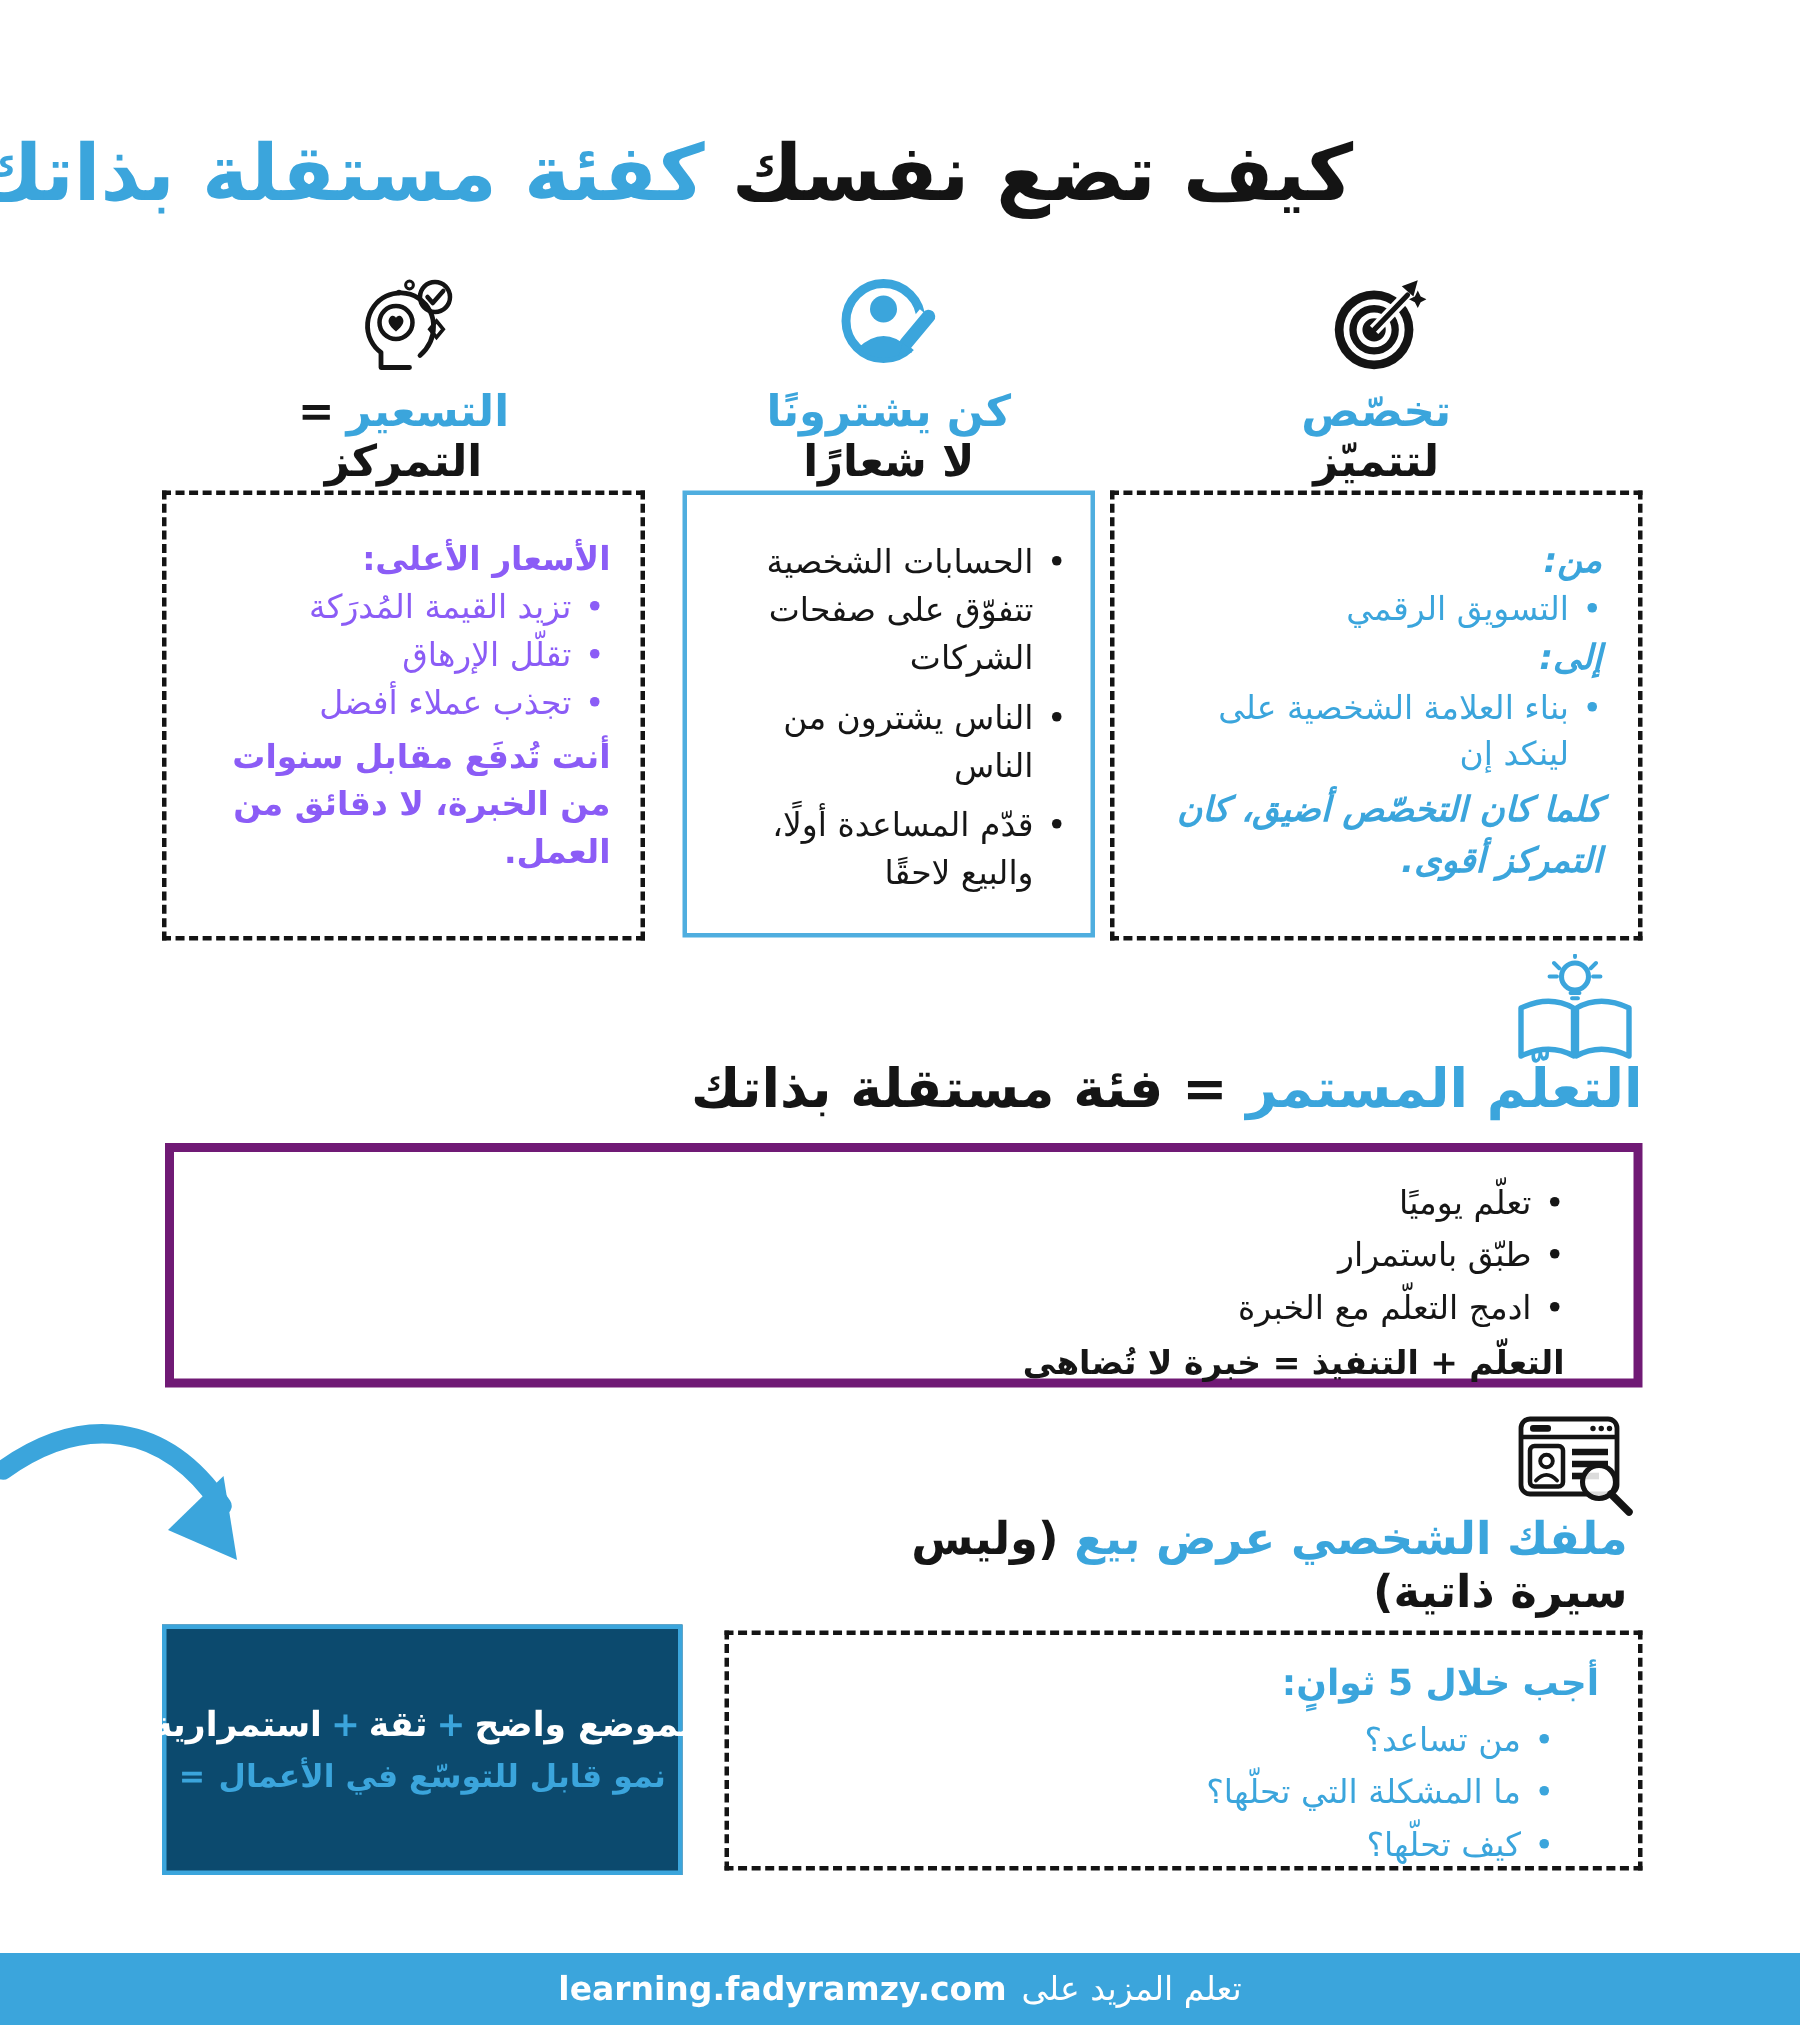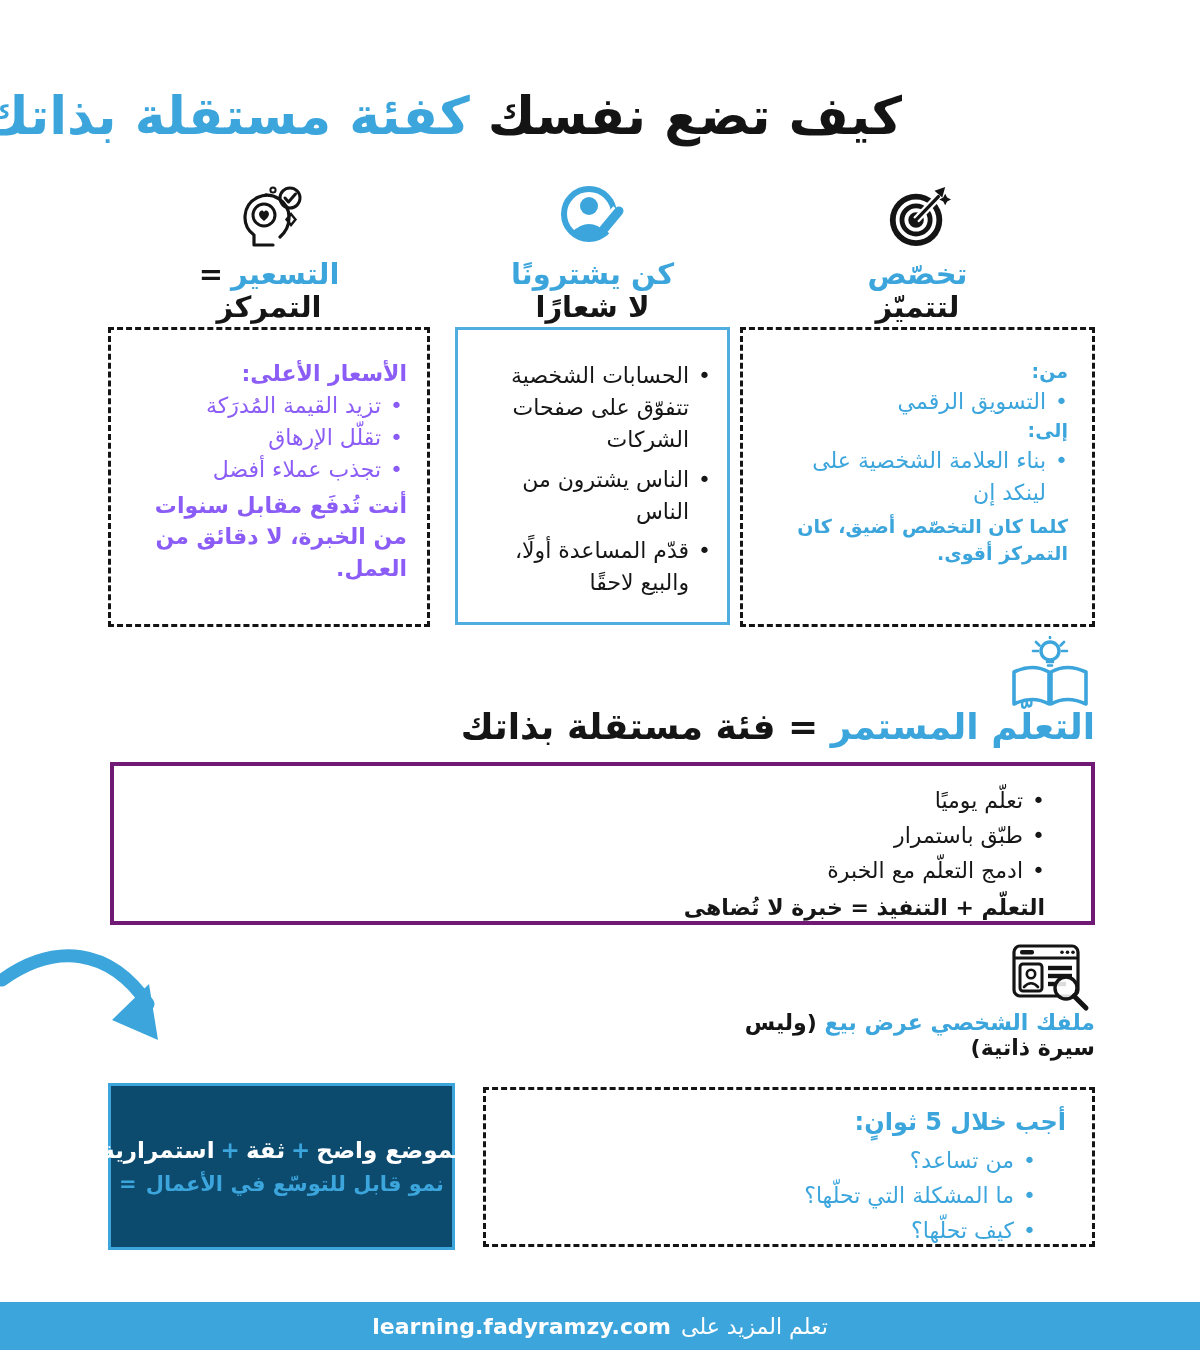--- a/index.html
+++ b/index.html
@@ -30,37 +30,37 @@
   .box{position:absolute;top:147px;left:0;right:0;box-sizing:border-box;text-align:right;
        font-size:22px;line-height:1.45;}
   .dashed{border:3px dashed #141414;}
   .box p{margin:0;}
   .b{font-weight:bold;}
   .li{display:flex;gap:9px;margin:2px 0;align-items:flex-start;}
   .li::before{content:"•";flex:0 0 auto;}
   .li span{flex:1;}
 
   .box-specialize{height:300px;color:#3BA5DC;padding:28px 24px;}
-  .box-specialize .b{font-size:19px;}
+  .box-specialize .b{font-size:23px;font-style:italic;}
   .box-human{height:298px;border:3px solid #4FAEDF;color:#161616;padding:30px 16px;}
   .box-human .li{margin-bottom:8px;}
   .box-pricing{height:300px;color:#8b5cf6;padding:28px 20px;}
   .box-pricing .li{margin-right:4px;}
   .note{margin-top:4px !important;}
 
   
   .learning-icon{position:absolute;top:636px;left:1006px;}
   .learning-title{position:absolute;top:706px;right:105px;font-size:36px;font-weight:bold;color:#151515;}
   .learning-box{position:absolute;top:762px;left:110px;width:985px;height:163px;box-sizing:border-box;
-      border:4px solid #701a75;padding:16px 46px;text-align:right;font-size:22px;line-height:1.5;color:#161616;}
+      border:6px solid #701a75;padding:16px 46px;text-align:right;font-size:22px;line-height:1.5;color:#161616;}
   .learning-box .note{font-weight:bold;}
 
   
   .profile-icon{position:absolute;top:940px;left:1010px;}
-  .profile-title{position:absolute;top:1010px;right:105px;text-align:right;font-size:22px;
+  .profile-title{position:absolute;top:1010px;right:115px;text-align:right;font-size:30px;
       font-weight:bold;line-height:1.15;color:#151515;}
 
   
   .black-box{position:absolute;top:1083px;left:108px;width:347px;height:167px;box-sizing:border-box;
       background:#0c4a6e;border:3px solid #3BA5DC;display:flex;flex-direction:column;justify-content:center;
       align-items:center;gap:9px;padding:0 12px;}
   .eq-line1{direction:rtl;color:#ffffff;font-weight:bold;font-size:23px;text-align:center;white-space:nowrap;}
   .eq-line1 .plus{color:#3BA5DC;margin:0 6px;}
   .eq-line2{direction:ltr;color:#3BA5DC;font-weight:bold;font-size:21px;white-space:nowrap;}
   .eq-line2 .eq-sign{margin-right:9px;}

